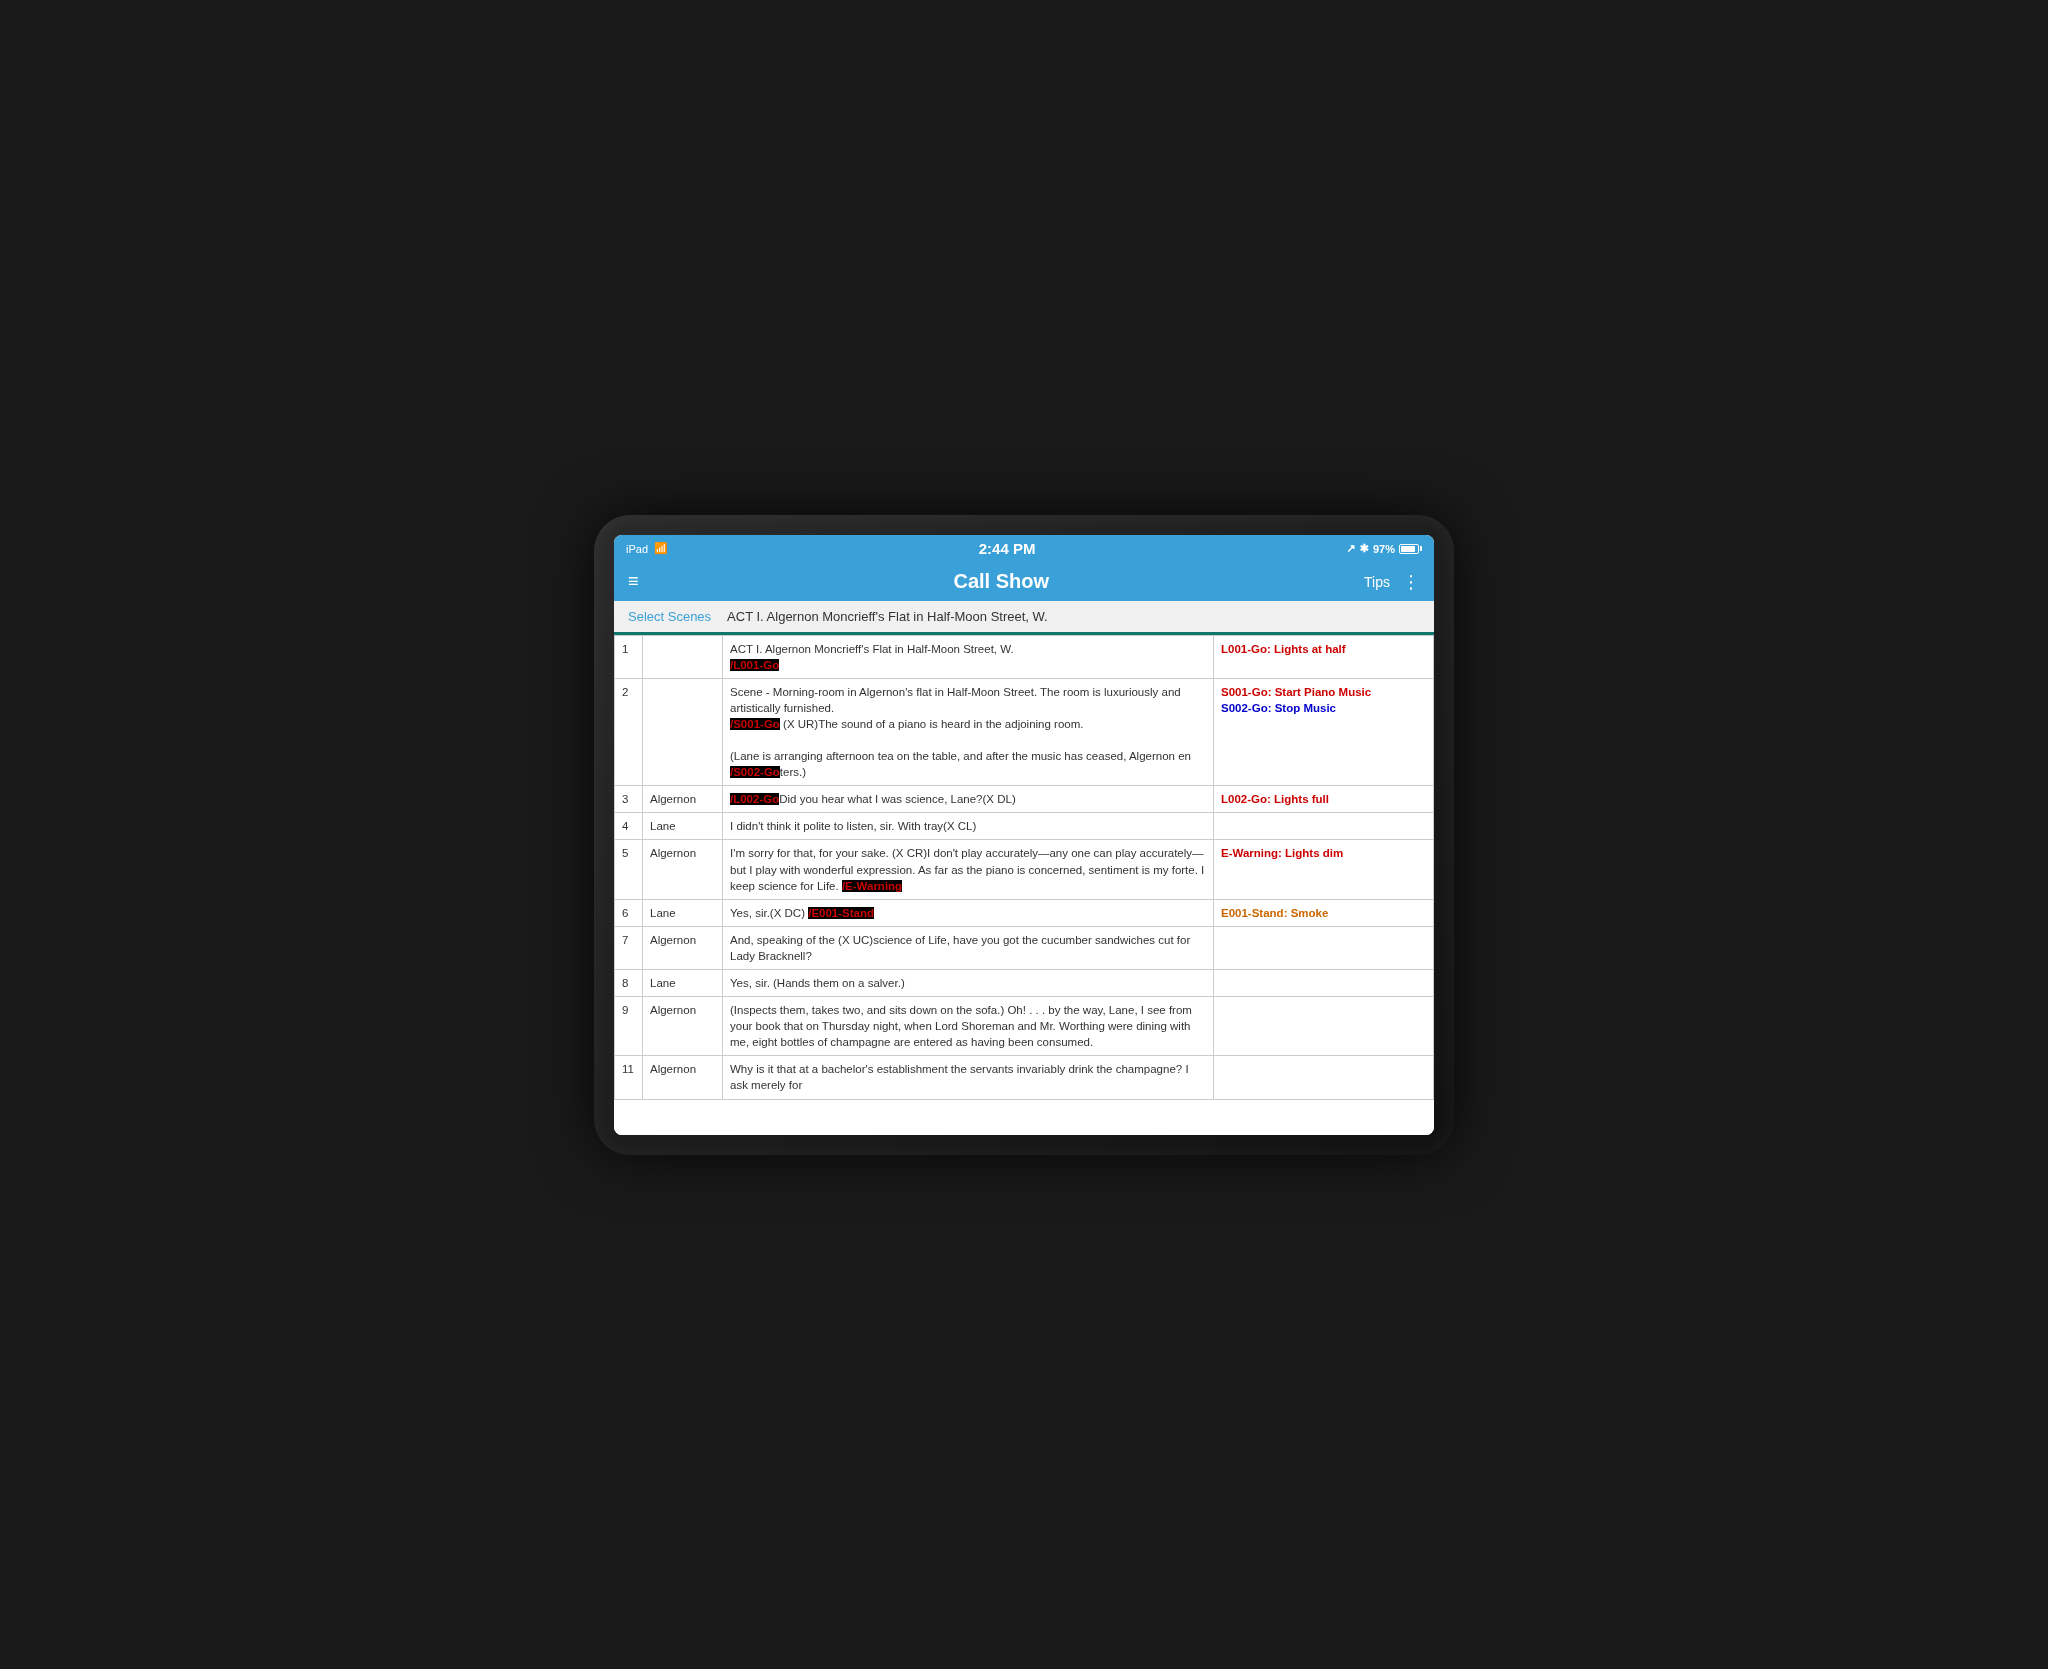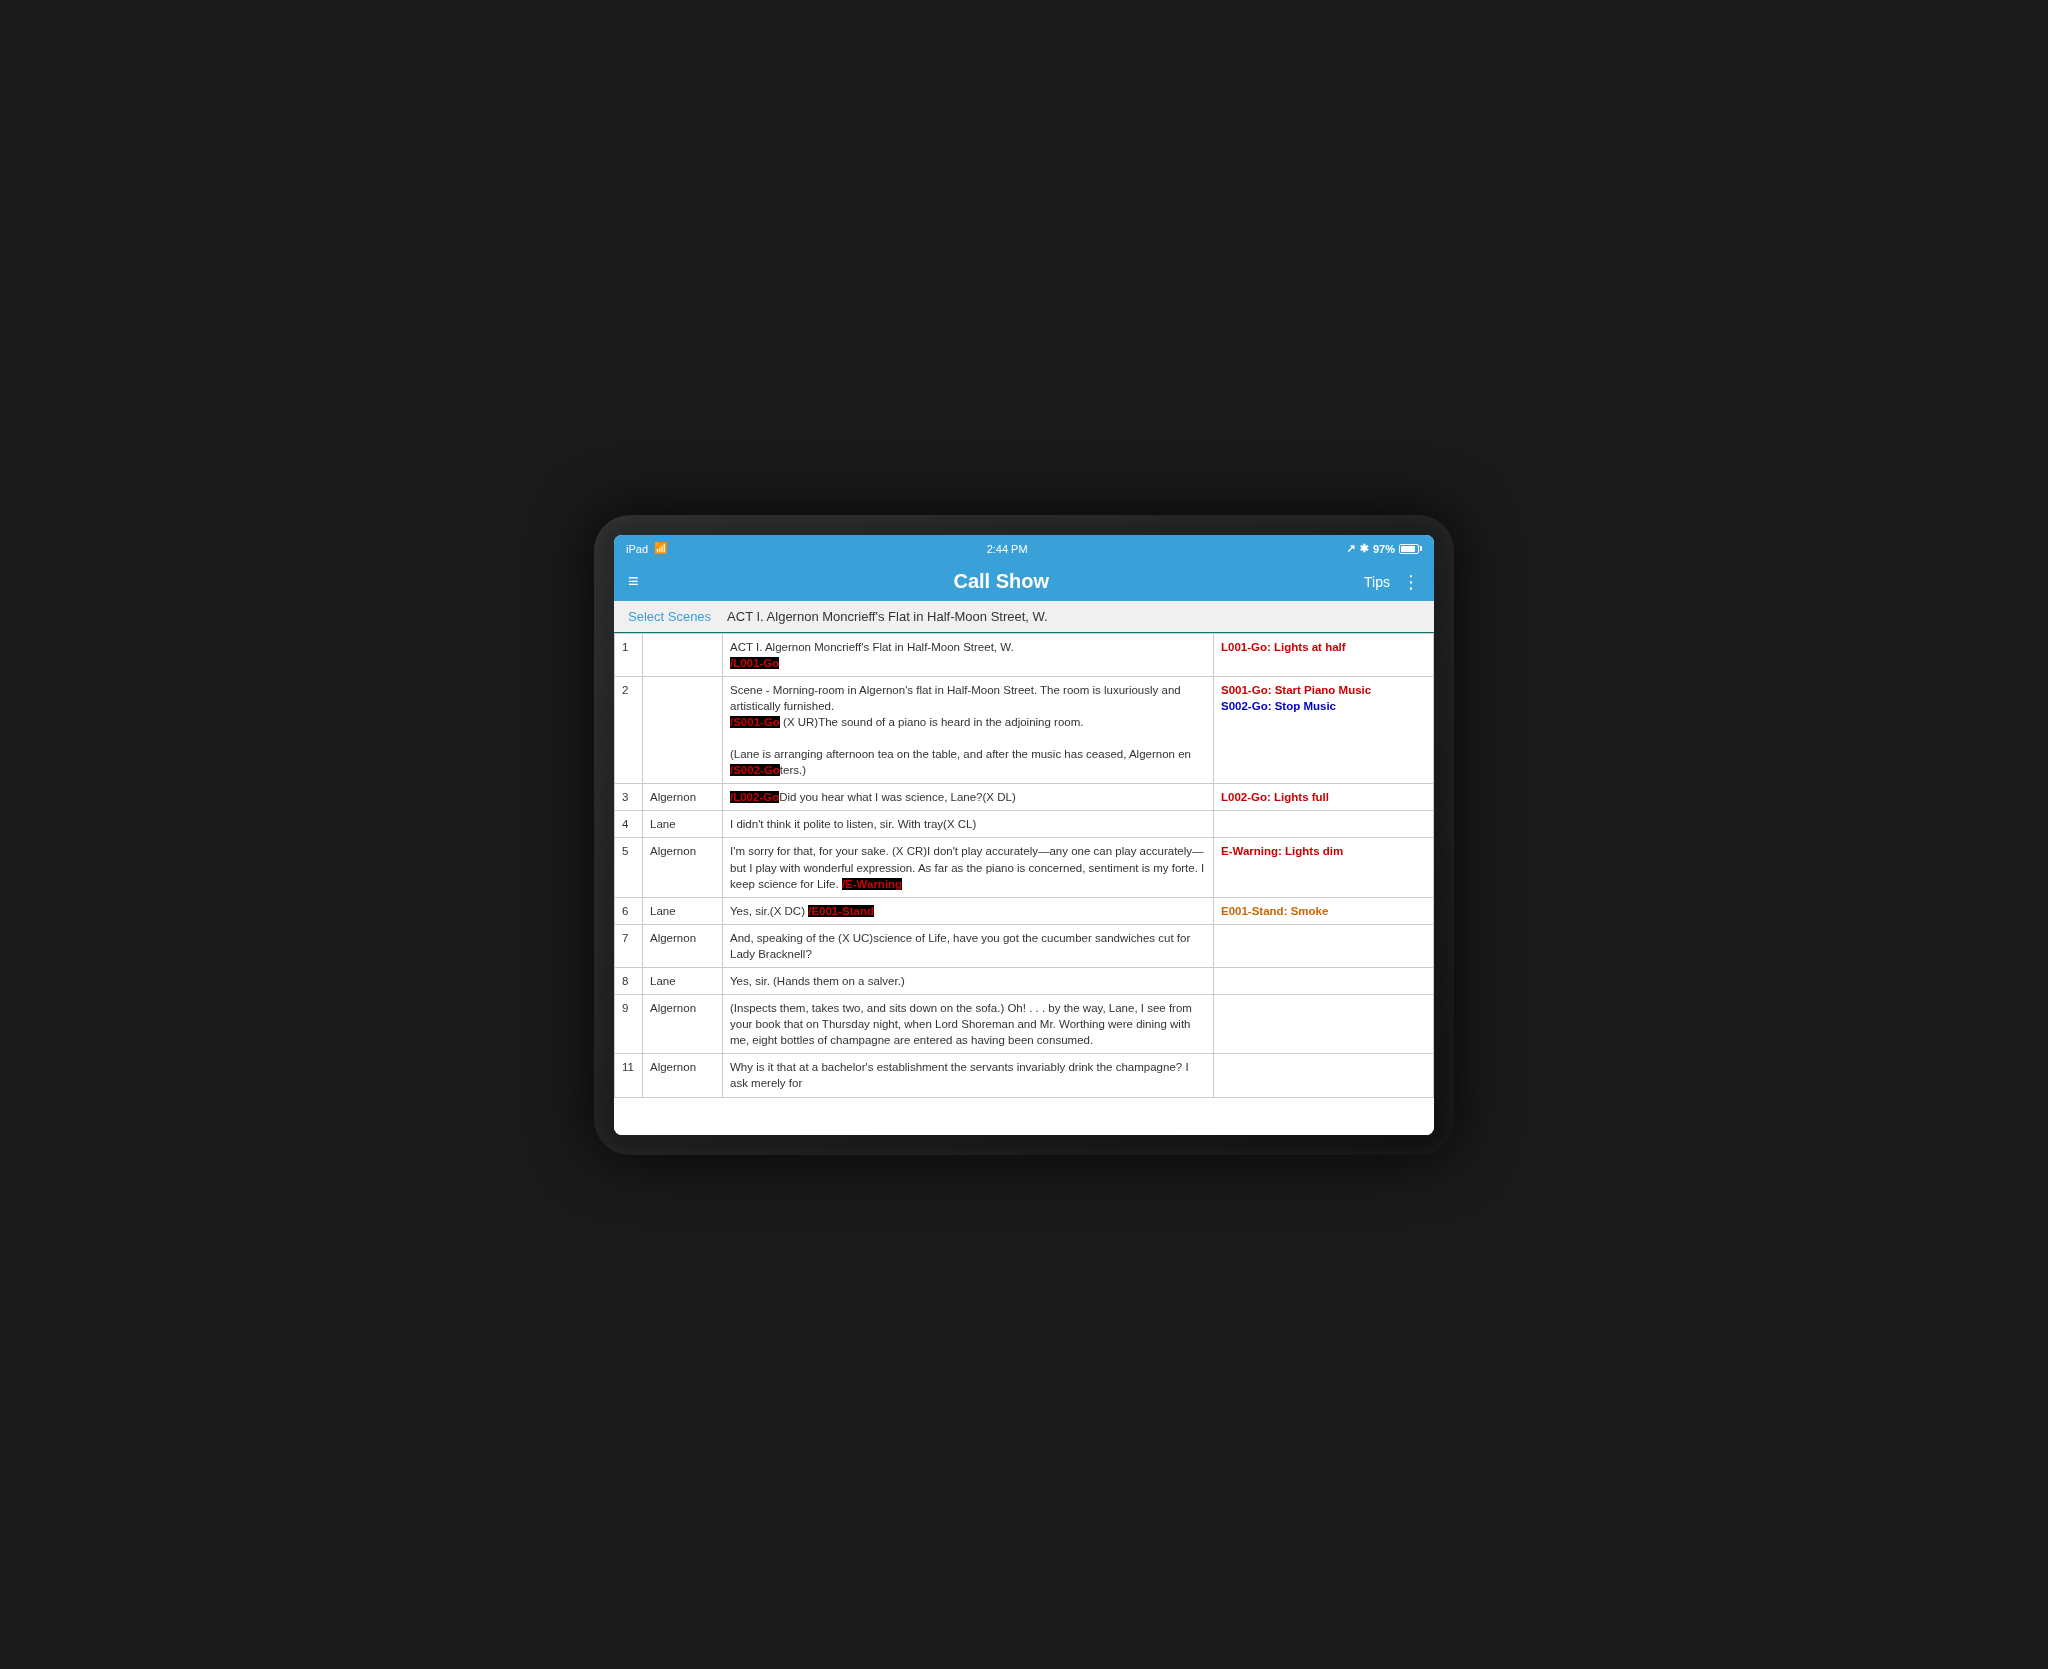--- a/index.html
+++ b/index.html
@@ -47,23 +47,23 @@
     .status-left {
       display: flex;
       align-items: center;
       gap: 6px;
       font-size: 11px;
       color: #fff;
       font-weight: 400;
     }
 
     .status-center {
-      font-size: 11px;
-      color: #fff;
-      font-weight: 400;
+      font-size: 15px;
+      color: #fff;
+      font-weight: 700;
     }
 
     .status-right {
       display: flex;
       align-items: center;
       gap: 4px;
       font-size: 11px;
       color: #fff;
       font-weight: 600;
     }
@@ -99,21 +99,21 @@
       font-size: 14px;
     }
 
     
     .sub-header {
       background: #f0f0f0;
       display: flex;
       align-items: center;
       padding: 8px 14px;
       gap: 16px;
-      border-bottom: 1px solid #0f766e;
+      border-bottom: 3px solid #0f766e;
       flex-shrink: 0;
     }
 
     .select-scenes-btn {
       color: #3aa0d8;
       font-size: 13px;
       font-weight: 500;
       cursor: pointer;
       text-decoration: none;
     }

